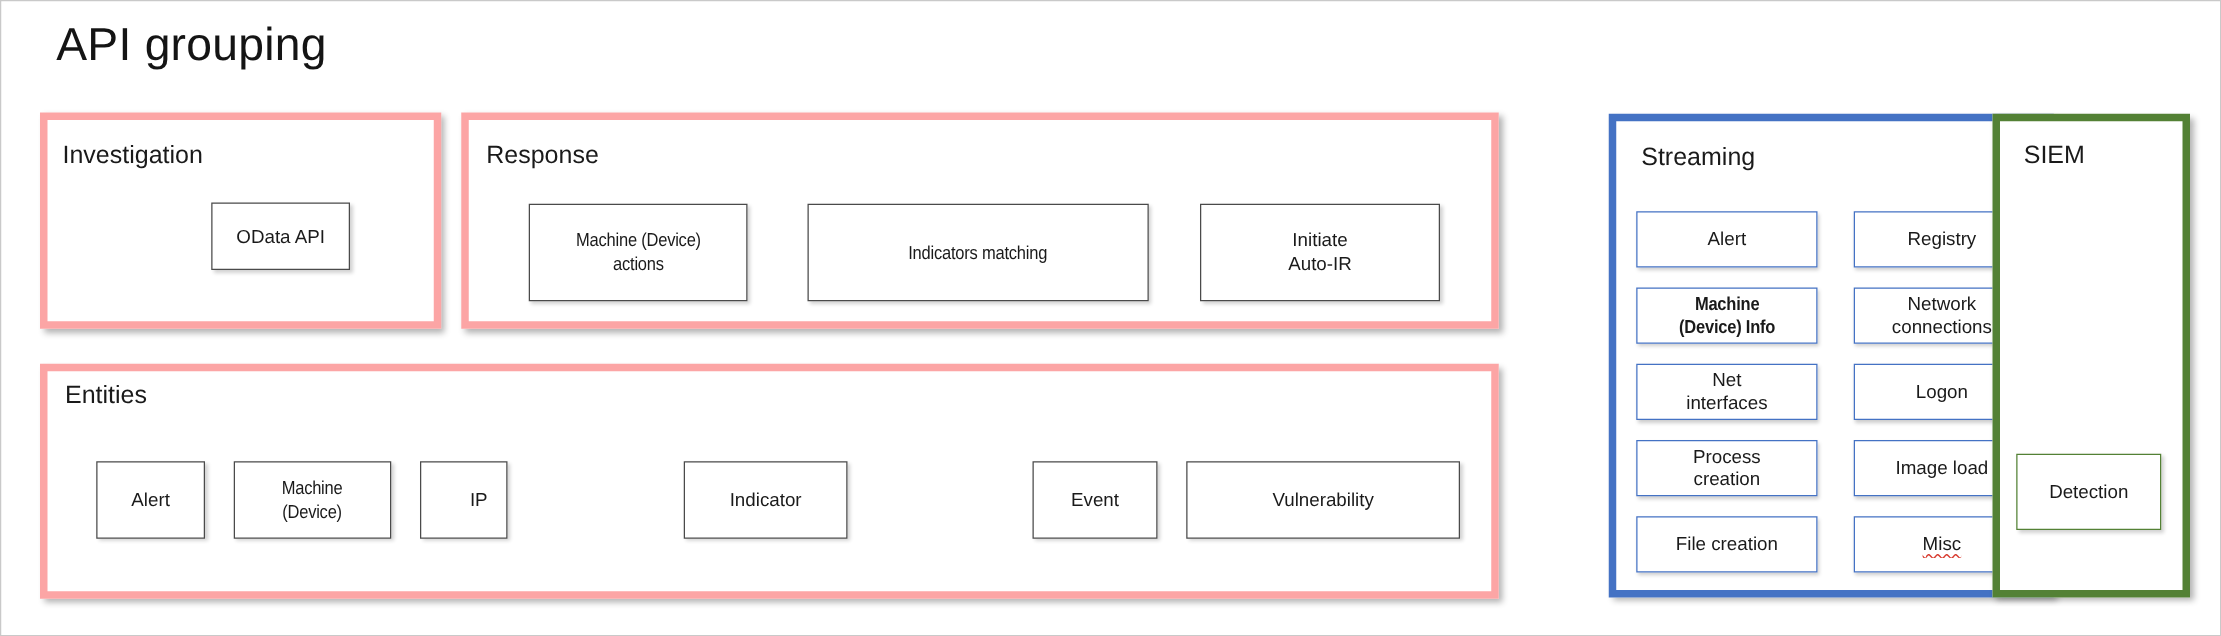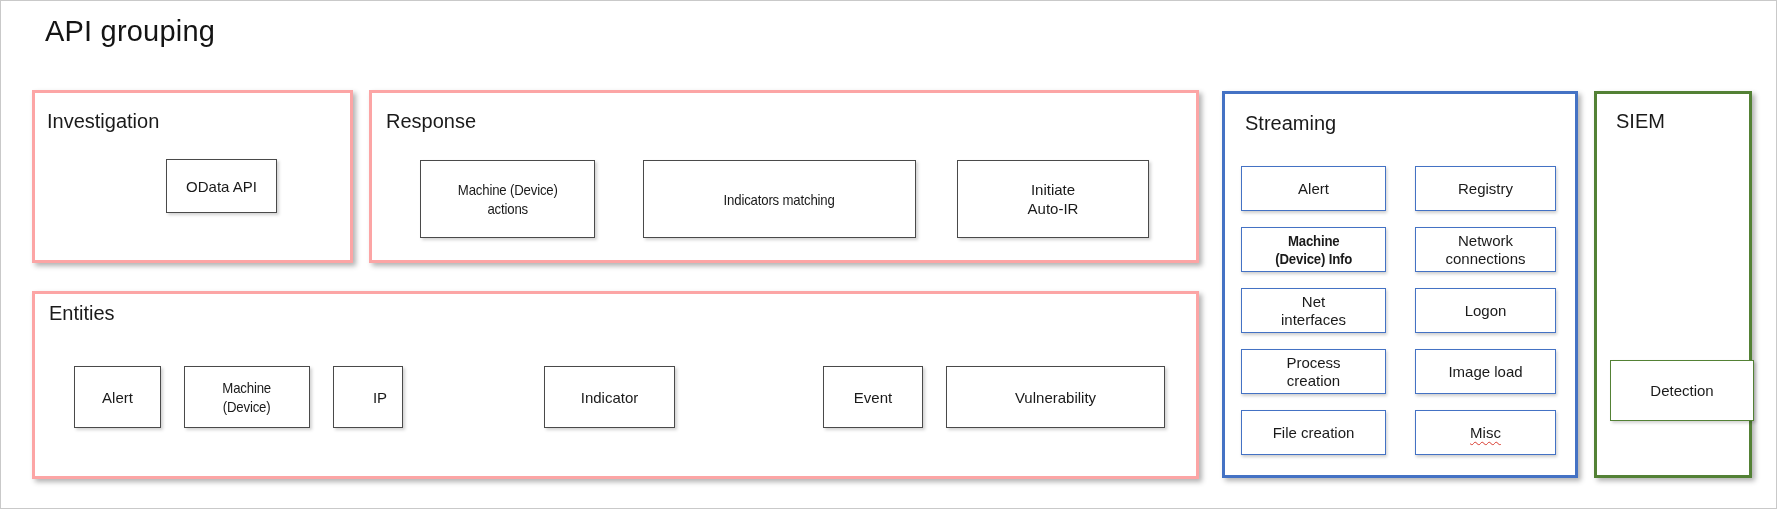--- a/index.html
+++ b/index.html
@@ -12,31 +12,31 @@
     height: 509px;
     background: #ffffff;
     border: 1px solid #c9c9c9;
     overflow: hidden;
   }
 
   .title {
     position: absolute;
     left: 44px;
     top: 14px;
-    font-size: 29px;
+    font-size: 37px;
     font-weight: 400;
     color: #141414;
     letter-spacing: 0.2px;
   }
 
   
   .group {
     position: absolute;
     background: #ffffff;
-    border: 3px solid #fca5a5;
+    border: 6px solid #fca5a5;
     box-shadow: 3px 3px 5px rgba(0,0,0,0.30);
   }
   .group.blue  { border-color: #4472c4; }
   .group.green { border-color: #538135; }
 
   .glabel {
     position: absolute;
     font-size: 20px;
     color: #1a1a1a;
     white-space: nowrap;
@@ -57,21 +57,21 @@
     white-space: pre-line;
   }
   .item span { display: inline-block; white-space: pre-line; }
   .cond { transform: scaleX(0.88); letter-spacing: -0.2px; }
   .bold { font-weight: 700; }
 
   
   .investigation { left: 31px;  top: 89px;  width: 321px;  height: 173px; }
   .response      { left: 368px; top: 89px;  width: 830px;  height: 173px; }
   .entities      { left: 31px;  top: 290px; width: 1167px; height: 188px; }
-  .streaming     { left: 1221px; top: 90px; width: 356px;  height: 387px; }
+  .streaming     { left: 1286px; top: 90px; width: 356px;  height: 387px; }
   .siem          { left: 1593px; top: 90px; width: 158px;  height: 387px; }
 
   .investigation .glabel { left: 12px; top: 17px; }
   .response .glabel      { left: 14px; top: 17px; }
   .entities .glabel      { left: 14px; top: 8px; }
   .streaming .glabel     { left: 20px; top: 18px; }
   .siem .glabel          { left: 19px; top: 16px; }
 
   
   .sgrid {
@@ -191,18 +191,18 @@
         <span>File creation</span>
       </div>
       <div class="sitem">
         <span class="misspelled">Misc</span>
       </div>
     </div>
   </section>
 
   <section class="group green siem">
     <div class="glabel">SIEM</div>
-    <div class="item" style="left:13px; top:266px; width:144px; height:61px;">
+    <div class="item" style="left:13px; top:266px; width:116px; height:61px;">
       <span>Detection</span>
     </div>
   </section>
 
 </div>
 
 </body></html>

